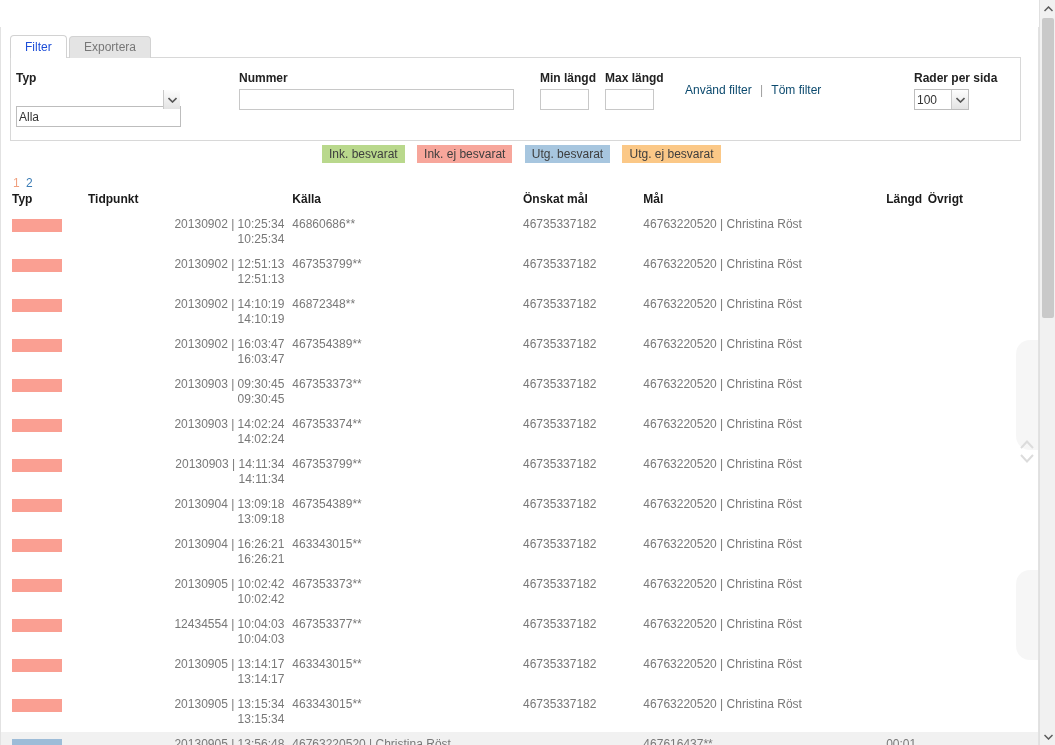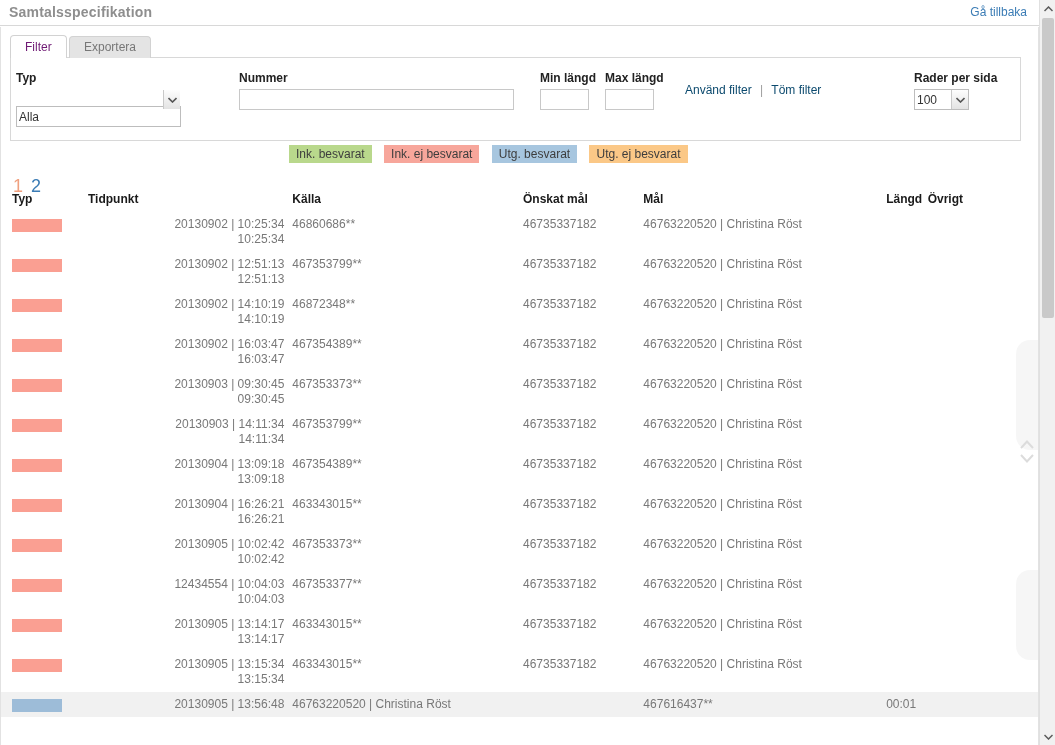--- a/index.html
+++ b/index.html
@@ -78,21 +78,21 @@
     border-bottom: none;
     border-top-left-radius: 4px;
     border-top-right-radius: 4px;
     margin-right: -1px;
     cursor: pointer;
     vertical-align: bottom;
     position: relative;
   }
   .tab.active {
     background: #ffffff;
-    color: #701a75;
+    color: #1d4ed8;
     border-color: #d2d2d2;
     height: 23px;
     line-height: 22px;
     z-index: 3;
   }
 
   
   .filter-panel {
     position: absolute;
     left: 9px; top: 30px;
@@ -154,38 +154,38 @@
   .linkrow .sep { color: #9e9e9e; padding: 0 5px; }
 
   
   .legend {
     position: absolute;
     left: 9px; top: 118px;
     width: 1011px; height: 20px;
   }
   .legend-inner {
     position: absolute;
-    left: 279px; top: 0;
+    left: 312px; top: 0;
     white-space: nowrap;
   }
   .badge {
     display: inline-block;
     font-size: 12px;
     line-height: 18px;
     padding: 0 7px;
     margin-right: 9px;
     color: #3d3d3d;
     white-space: nowrap;
   }
 
   
   .pager {
     position: absolute;
     left: 12px; top: 149px;
-    font-size: 18px;
+    font-size: 12px;
     white-space: nowrap;
   }
   .pager .pg {
     color: #3b7cb5;
     text-decoration: none;
     margin-right: 3px;
     cursor: pointer;
   }
   .pager .pg.current { color: #f0a07f; cursor: default; }
 
@@ -300,24 +300,20 @@
     width: 14px; height: 9px;
   }
   .nudge-ch.a { top: 98px; }
   .nudge-ch.b { top: 112px; }
 </style>
 </head>
 <body>
 
 <div id="app">
 
-  <div class="topbar">
-    <div class="page-title">Samtalsspecifikation</div>
-    <a class="back-link">Gå tillbaka</a>
-  </div>
 
   <div class="content">
 
     <div class="tabstrip">
       <div class="tab active">Filter</div>
       <div class="tab">Exportera</div>
     </div>
 
     <div class="filter-panel">
 
@@ -467,20 +463,34 @@
               <td class="c-onskat">46735337182</td>
               <td class="c-mal">46763220520 | Christina Röst</td>
               <td class="c-langd"></td>
               <td class="c-ovrigt"></td>
             </tr>
             <tr class="row">
               <td class="c-typ">
                 <span class="swatch" style="background: rgb(250, 159, 146);"></span>
               </td>
               <td class="c-tid">
+                <span class="tid">20130903 | 14:02:24</span>
+                <span class="tid l2">14:02:24</span>
+              </td>
+              <td class="c-kalla">467353374**</td>
+              <td class="c-onskat">46735337182</td>
+              <td class="c-mal">46763220520 | Christina Röst</td>
+              <td class="c-langd"></td>
+              <td class="c-ovrigt"></td>
+            </tr>
+            <tr class="row">
+              <td class="c-typ">
+                <span class="swatch" style="background: rgb(250, 159, 146);"></span>
+              </td>
+              <td class="c-tid">
                 <span class="tid">20130903 | 14:11:34</span>
                 <span class="tid l2">14:11:34</span>
               </td>
               <td class="c-kalla">467353799**</td>
               <td class="c-onskat">46735337182</td>
               <td class="c-mal">46763220520 | Christina Röst</td>
               <td class="c-langd"></td>
               <td class="c-ovrigt"></td>
             </tr>
             <tr class="row">

